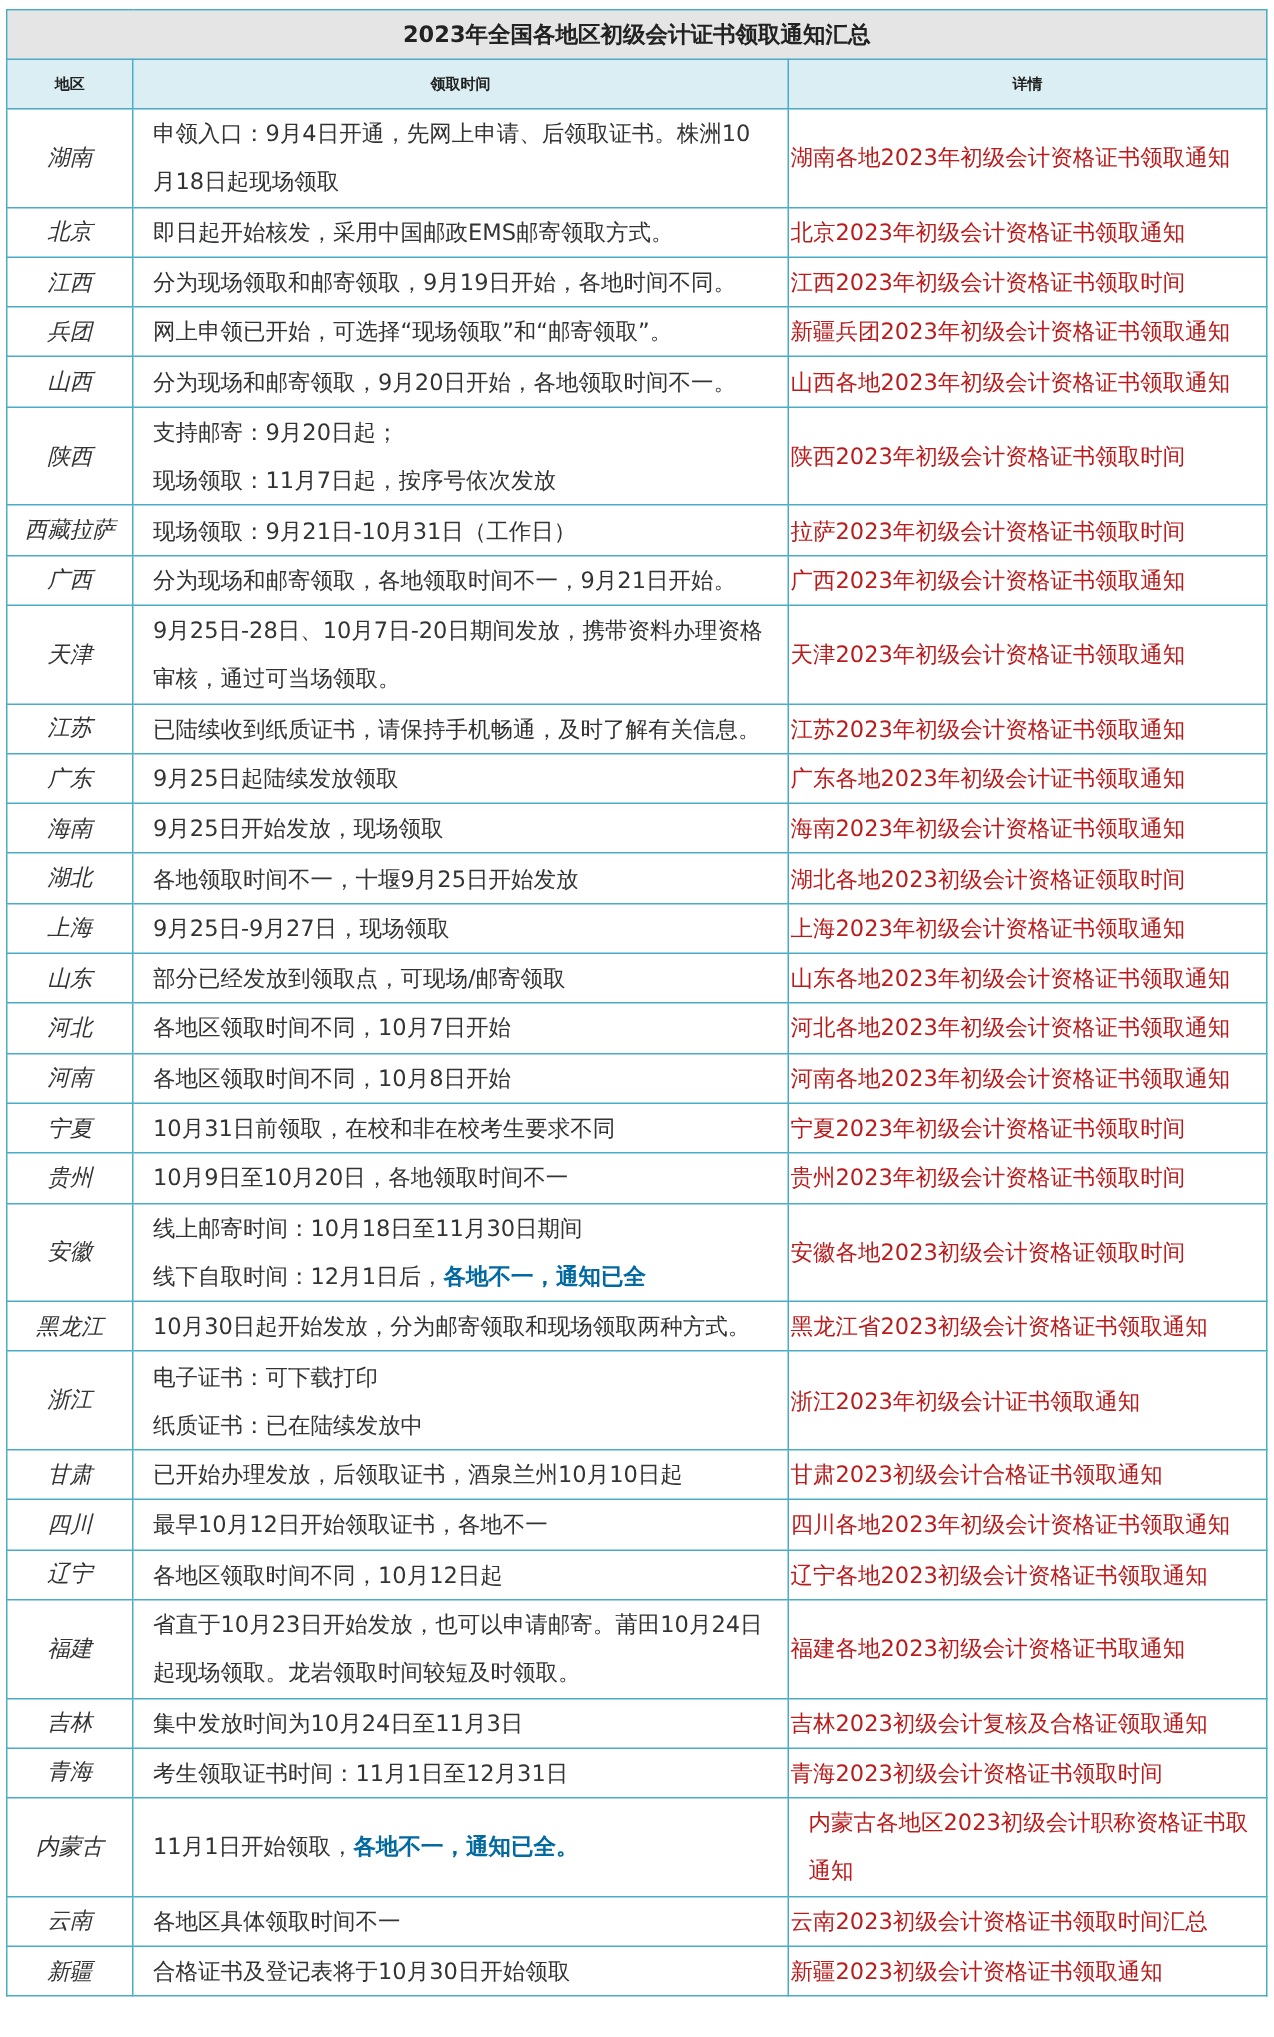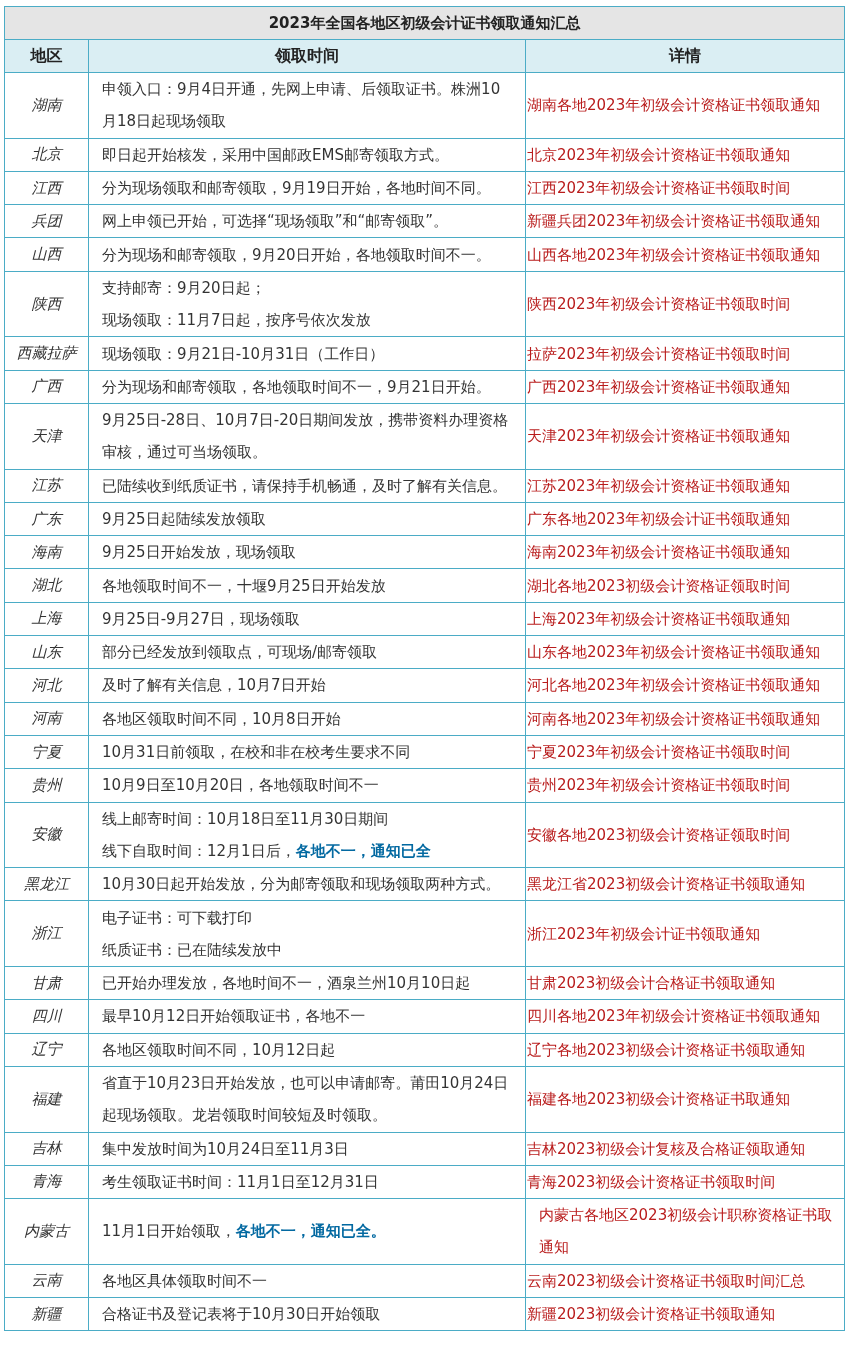--- a/index.html
+++ b/index.html
@@ -37,21 +37,21 @@
     font-weight: bold;
     height: 32px;
     font-size: 15px;
     color: #222;
   }
   .head-row th {
     background: #daeef3;
     text-align: center;
     font-weight: bold;
     height: 32px;
-    font-size: 16px;
+    font-size: 10px;
     color: #222;
   }
   td.region {
     text-align: center;
     color: #333;
     font-style: italic;
   }
   td.time {
     text-align: left;
     line-height: 32px;
@@ -195,21 +195,21 @@
         <tr class="data">
           <td class="region">山东</td>
           <td class="time">
             <span class="line"><span>部分已经发放到领取点，可现场/邮寄领取</span></span>
           </td>
           <td class="detail"><a href="#">山东各地2023年初级会计资格证书领取通知</a></td>
         </tr>
         <tr class="data">
           <td class="region">河北</td>
           <td class="time">
-            <span class="line"><span>及时了解有关信息，10月7日开始</span></span>
+            <span class="line"><span>各地区领取时间不同，10月7日开始</span></span>
           </td>
           <td class="detail"><a href="#">河北各地2023年初级会计资格证书领取通知</a></td>
         </tr>
         <tr class="data">
           <td class="region">河南</td>
           <td class="time">
             <span class="line"><span>各地区领取时间不同，10月8日开始</span></span>
           </td>
           <td class="detail"><a href="#">河南各地2023年初级会计资格证书领取通知</a></td>
         </tr>
@@ -246,21 +246,21 @@
           <td class="region">浙江</td>
           <td class="time">
             <span class="line"><span>电子证书：可下载打印</span></span>
             <span class="line"><span>纸质证书：已在陆续发放中</span></span>
           </td>
           <td class="detail"><a href="#">浙江2023年初级会计证书领取通知</a></td>
         </tr>
         <tr class="data">
           <td class="region">甘肃</td>
           <td class="time">
-            <span class="line"><span>已开始办理发放，各地时间不一，酒泉兰州10月10日起</span></span>
+            <span class="line"><span>已开始办理发放，后领取证书，酒泉兰州10月10日起</span></span>
           </td>
           <td class="detail"><a href="#">甘肃2023初级会计合格证书领取通知</a></td>
         </tr>
         <tr class="data">
           <td class="region">四川</td>
           <td class="time">
             <span class="line"><span>最早10月12日开始领取证书，各地不一</span></span>
           </td>
           <td class="detail"><a href="#">四川各地2023年初级会计资格证书领取通知</a></td>
         </tr>

